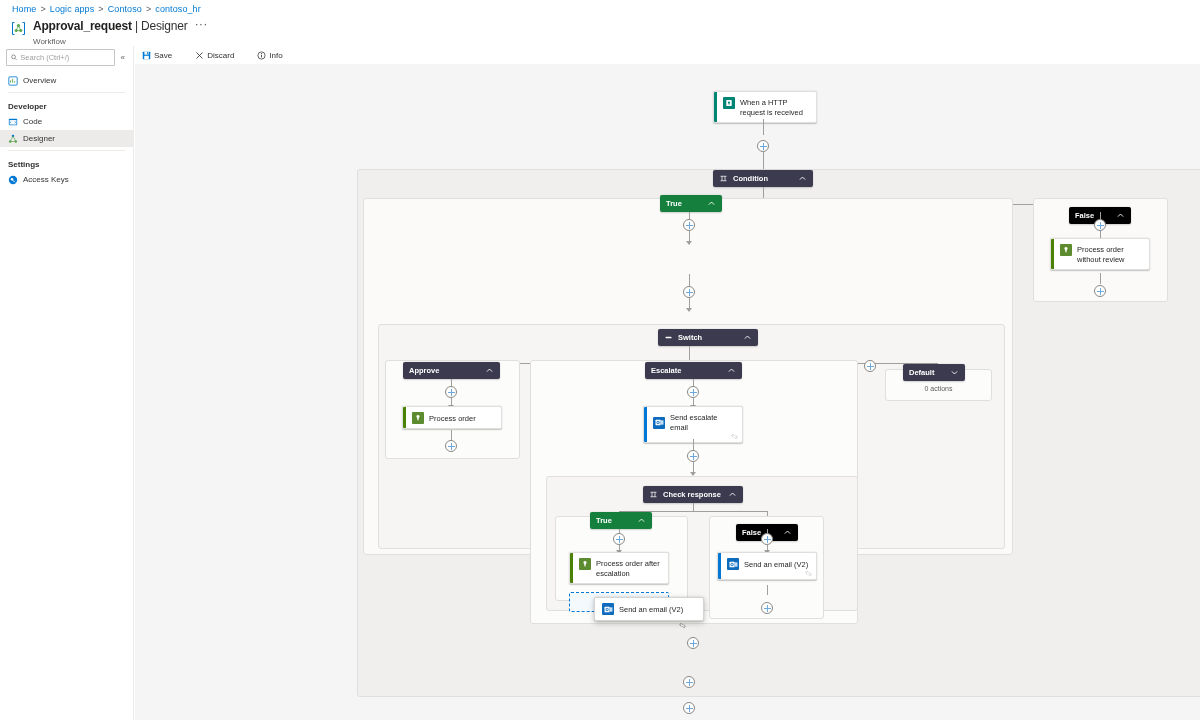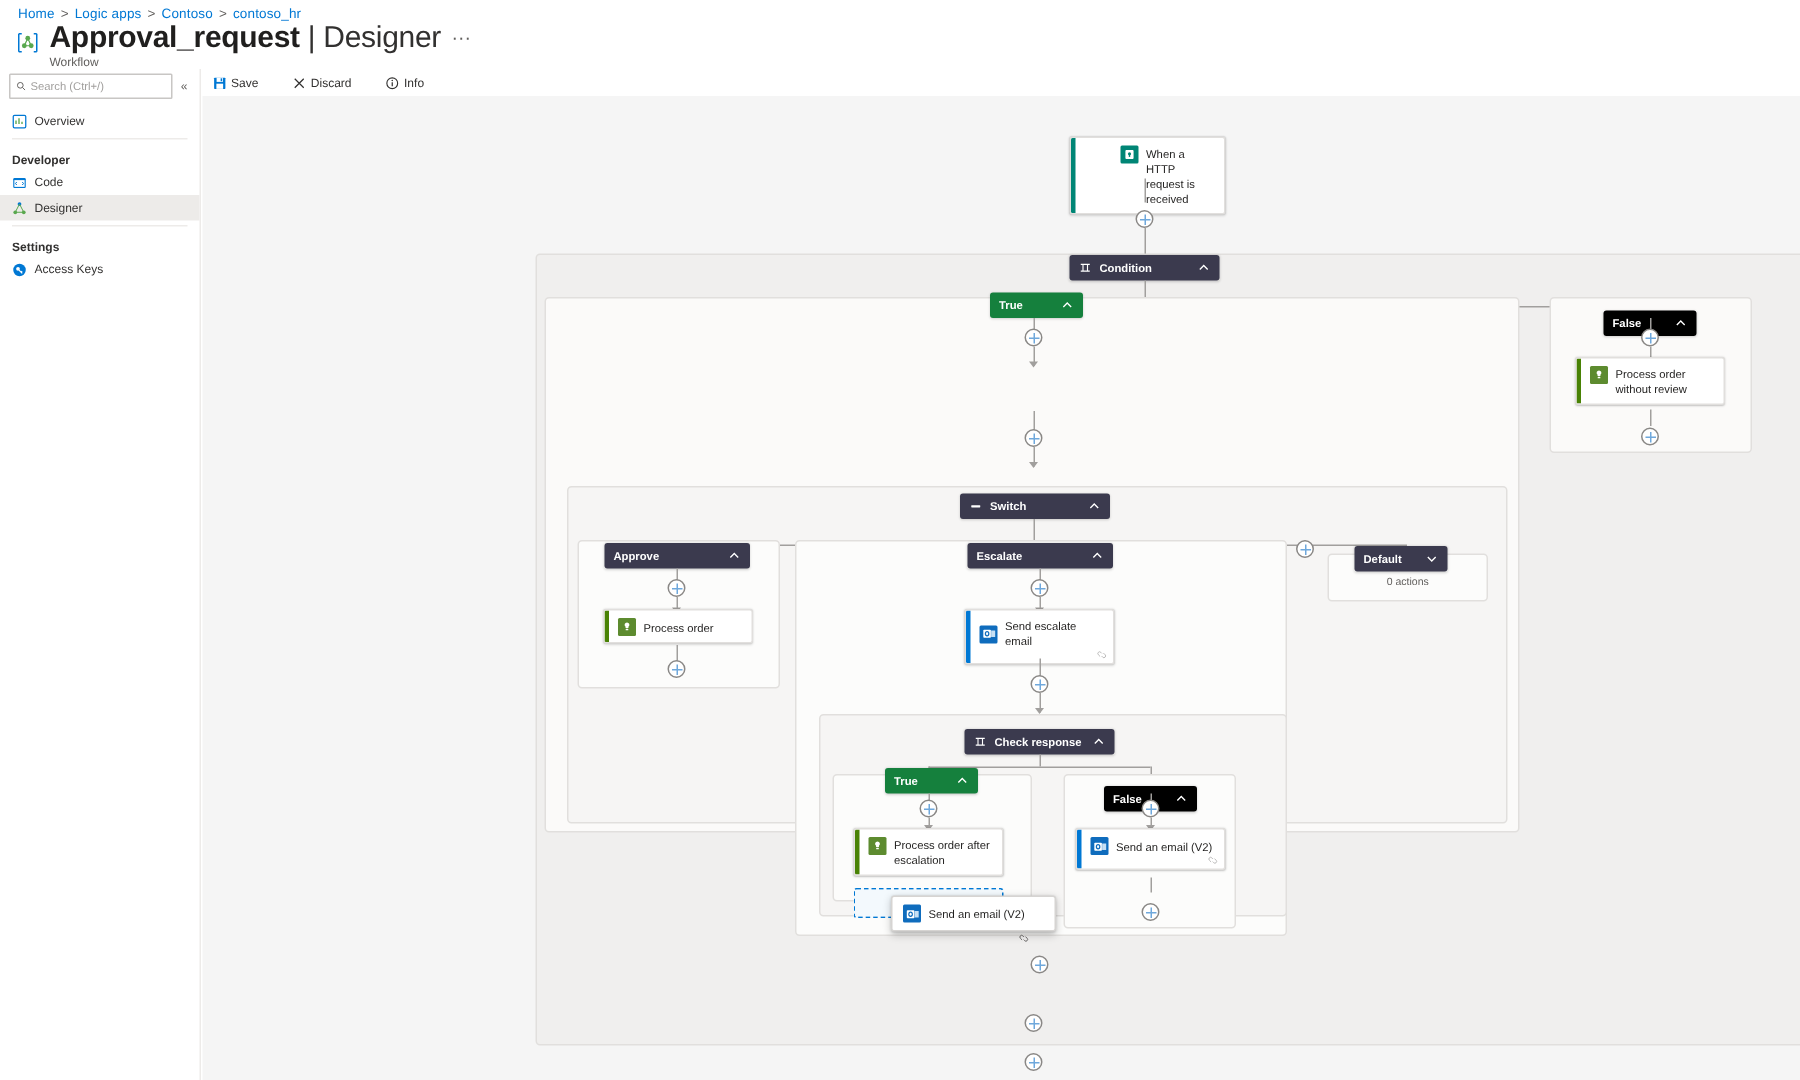--- a/index.html
+++ b/index.html
@@ -12,21 +12,21 @@
   }
 
   
   .topbar { position: absolute; left: 0; top: 0; width: 1200px; height: 46px; background: #ffffff; }
   .breadcrumb { position: absolute; left: 12px; top: 4px; font-size: 9px; color: #0078d4; letter-spacing: .1px; }
   .breadcrumb .sep { color: #605e5c; margin: 0 4px; }
   .breadcrumb .crumb { cursor: pointer; }
 
   .titlerow { position: absolute; left: 10px; top: 16px; display: flex; align-items: flex-start; gap: 6px; }
   .app-icon { width: 17px; height: 17px; margin-top: 4px; flex: 0 0 auto; }
-  .page-title { font-size: 20px; font-weight: 700; color: #201f1e; line-height: 19px; letter-spacing: -.2px; }
+  .page-title { font-size: 12px; font-weight: 700; color: #201f1e; line-height: 19px; letter-spacing: -.2px; }
   .page-title .thin { font-weight: 400; color: #323130; }
   .title-ellipsis { font-size: 13px; color: #605e5c; margin-left: 7px; position: relative; top: -2px; cursor: pointer; }
   .subtitle { font-size: 8px; color: #605e5c; margin-top: 1px; }
 
   
   .sidebar { position: absolute; left: 0; top: 46px; width: 134px; height: 674px; background: #ffffff; border-right: 1px solid #edebe9; }
   .search-row { display: flex; align-items: center; padding: 3px 6px 0 6px; gap: 4px; }
   .search-box {
     flex: 1; height: 17px; border: 1px solid #c8c6c4; border-radius: 1px;
     display: flex; align-items: center; gap: 3px; padding: 0 4px; background: #fff;
@@ -238,21 +238,21 @@
         <circle cx="6" cy="6" r="4.8" stroke="#323130" stroke-width="1" fill="none"></circle>
         <path d="M6 5.2v3.4" stroke="#323130" stroke-width="1.1"></path>
         <circle cx="6" cy="3.5" r=".7" fill="#323130"></circle>
       </svg>
     <span>Info</span>
   </div>
 </div>
 
 <div class="canvas">
 
-  <div class="node card" style="left:578px; top:27px; width:104px;gap:24px;">
+  <div class="node card" style="left:578px; top:27px; width:104px;">
     <div class="accent" style="background:#008575;"></div>
     <div class="body">
       <div class="row">
         <span class="svc-ico" style="background:#008575;">
           <svg width="8" height="8" viewBox="0 0 10 10">
               <rect x="1.6" y="1.2" width="6.8" height="7.6" rx=".8" fill="#fff"></rect>
               <circle cx="5" cy="4.4" r="1.3" fill="#008575"></circle>
               <rect x="4.4" y="4.8" width="1.2" height="2.2" fill="#008575"></rect>
             </svg>
         </span>
@@ -297,21 +297,21 @@
   <div class="arrow" style="left:551px; top:177px;"></div>
 
 
   <div class="vline" style="left:554px; top:210px; height:13px;"></div>
   <div class="plus" style="left:548px; top:222px;"></div>
   <div class="vline" style="left:554px; top:234px; height:13px;"></div>
   <div class="arrow" style="left:551px; top:244px;"></div>
 
   <div class="scope lvl2" style="left:243px; top:260px; width:627px; height:225px;"></div>
 
-  <div class="node hdr-node hdr-dark" style="left:505px; top:265px; width:100px;">
+  <div class="node hdr-node hdr-dark" style="left:523px; top:265px; width:100px;">
     <svg class="chev" viewBox="0 0 12 12">
         <rect x="2" y="5" width="8" height="2" rx=".5" fill="#fff"></rect>
       </svg>
     <span class="lbl">Switch</span>
     <svg class="chev" viewBox="0 0 12 12">
         <path d="M2.5 7.5L6 4l3.5 3.5" stroke="#fff" stroke-width="1.2" fill="none"></path>
       </svg>
   </div>
 
   <div class="vline" style="left:554px; top:282px; height:8px;"></div>

